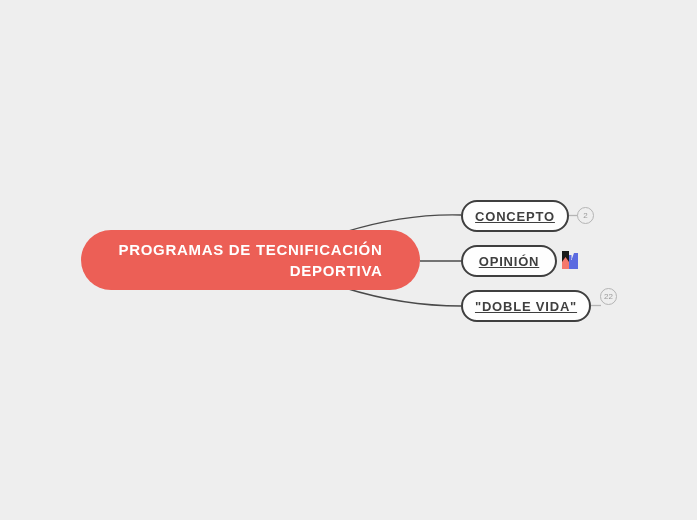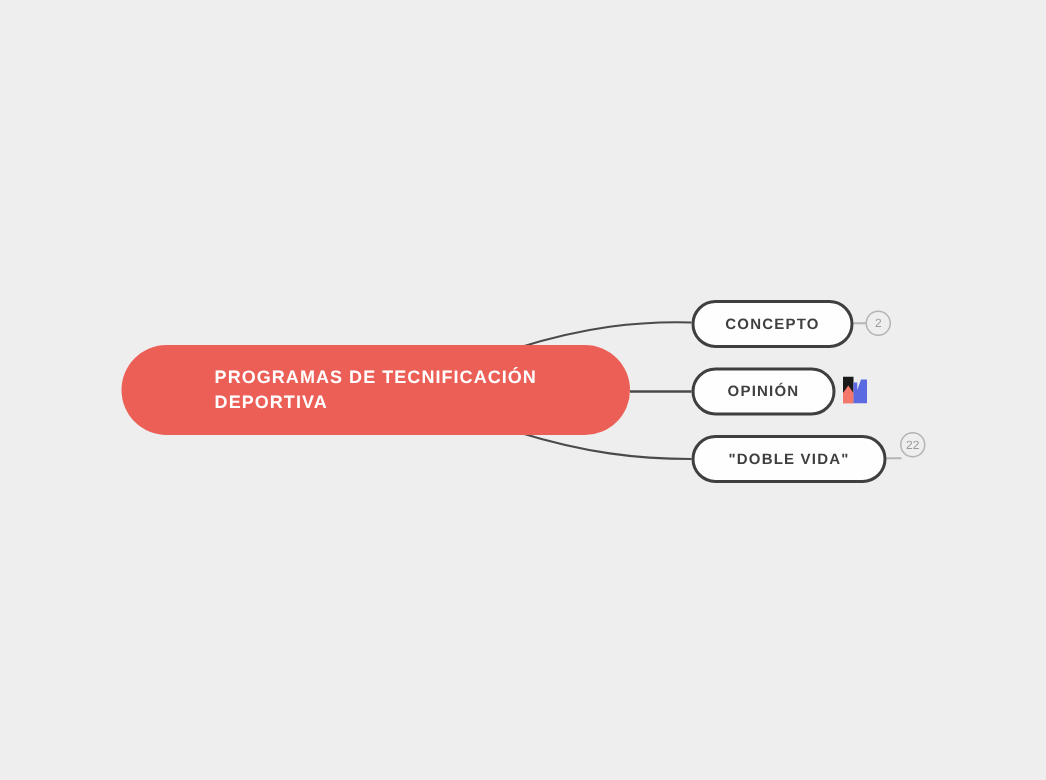--- a/index.html
+++ b/index.html
@@ -43,47 +43,48 @@
     background: #ec5f56;
     border-radius: 30px;
     display: flex;
     align-items: center;
     justify-content: center;
     box-sizing: border-box;
     padding: 0 18px;
   }
   .root-label {
     color: #ffffff;
-    font-size: 12px;
+    font-size: 15px;
     font-weight: bold;
     letter-spacing: 0.7px;
     line-height: 1.42;
-    text-align: left;
+    text-align: right;
     white-space: pre-line;
   }
 
   
   .child-node {
     position: absolute;
     background: #fefefe;
     border: 2px solid #3f3f3f;
     border-radius: 22px;
     display: flex;
     align-items: center;
     justify-content: center;
     box-sizing: border-box;
     height: 32px;
     padding: 0 16px;
   }
   .child-label {
     color: #3f3f3f;
-    font-size: 10px;
+    font-size: 13px;
     font-weight: bold;
     letter-spacing: 0.8px;
     white-space: nowrap;
+    text-decoration: underline;
   }
 
   .node-concepto { left: 461px; top: 200px; width: 108px; }
   .node-opinion  { left: 461px; top: 245px; width: 96px; justify-content: center; }
   .node-doble    { left: 461px; top: 290px; width: 130px; }
 
   
   .count-badge {
     position: absolute;
     width: 17px;

